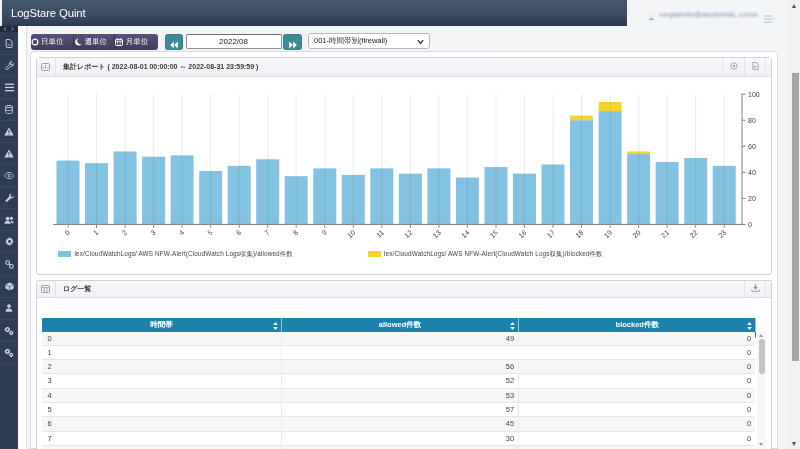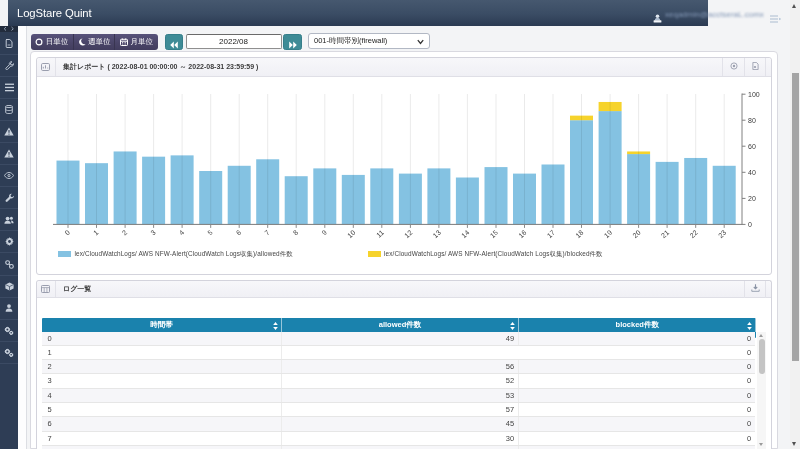--- a/index.html
+++ b/index.html
@@ -1,34 +1,34 @@
 <!DOCTYPE html>
 <html><head><meta charset="utf-8"><style>
 *{margin:0;padding:0;box-sizing:border-box}
 html,body{width:800px;height:449px;overflow:hidden;font-family:"Liberation Sans",sans-serif;background:#f3f4f6}
 .abs{position:absolute}
 .sitem{position:absolute;left:0;width:18px;height:22.1px;border-bottom:1px solid #3b4a63;display:flex;align-items:center;justify-content:center}
 .btngrp{display:flex;height:16.5px;border-radius:3px;overflow:hidden;background:linear-gradient(180deg,#57527a 0%,#4a4568 55%,#423d5e 100%)}
-.pbtn{display:flex;align-items:center;justify-content:center;gap:2.5px;width:42.4px;color:#fff;font-size:7.5px}
+.pbtn{display:flex;align-items:center;justify-content:flex-start;gap:2.5px;width:42.4px;color:#fff;font-size:7.5px}
 .tealbtn{height:15.8px;background:#3e8b96;border:1px solid #357e8a;border-radius:2.5px;color:#fff;text-align:center}
 .panel{background:#fff;border:1px solid #d3d3dc;border-radius:3px}
 .phead{position:relative;background:linear-gradient(180deg,#f7f7fa,#f0f0f5);border-bottom:1px solid #dfdfe6;border-radius:3px 3px 0 0}
 .picon{position:absolute;left:0;top:0;height:100%;border-right:1px solid #e2e2e9;display:flex;align-items:center;justify-content:center}
 .ptitle{position:absolute;left:26px;top:50%;transform:translateY(-50%);font-size:7px;font-weight:bold;color:#3b3b3b}
 .pright{position:absolute;top:0;height:100%;border-left:1px solid #e2e2e9;display:flex;align-items:center;justify-content:center;padding-bottom:2px}
 .lgt{font-size:6.4px;color:#454545;letter-spacing:0.12px}
 .th{position:absolute;top:0;height:14px;color:#fff;font-size:7.5px;font-weight:bold;text-align:center;line-height:14px;border-right:1px solid rgba(255,255,255,.55)}
 .sic{position:absolute;right:3px;top:3px}
 .trow{position:relative;height:14.3px;border-bottom:1px solid #e6e6e6;font-size:7.5px;color:#444}
 .trow div{position:absolute;top:0;height:100%;line-height:13.5px}
 .c1{left:0;width:239.4px;padding-left:5px;border-right:1px solid #ececec}
 .c2{left:239.4px;width:237.4px;text-align:right;padding-right:4px;border-right:1px solid #ececec}
 .c3{left:476.8px;width:236px;text-align:right;padding-right:4px}
 </style></head><body>
-<div class="abs" style="left:8px;top:0;width:700px;height:26px;background:linear-gradient(180deg,#46586f 0%,#3a4c64 55%,#2b3a52 100%)">
+<div class="abs" style="left:2px;top:0;width:625px;height:26px;background:linear-gradient(180deg,#46586f 0%,#3a4c64 55%,#2b3a52 100%)">
 <div class="abs" style="left:9px;top:6.5px;font-size:11.3px;letter-spacing:-0.1px;color:#fff">LogStare Quint</div>
 <div class="abs" style="left:645px;top:9px"><svg width="9" height="9" viewBox="0 0 9 9">
         <circle cx="4.5" cy="2.2" r="1.8" fill="#dfe6ee"></circle>
         <path d="M1.8 6.5c0-1.7 1.2-2.7 2.7-2.7s2.7 1 2.7 2.7z" fill="#aebdd0"></path>
         <rect x=".6" y="6.2" width="7.8" height="2.3" rx=".5" fill="#f2f5f9"></rect>
       </svg></div>
 <div class="abs" style="left:657px;top:10px;width:100px;height:9px;color:#8397b5;font-size:8px;line-height:9px;filter:blur(1.2px)">xeqadmin@acctseraL.com​x</div>
 <div class="abs" style="left:762px;top:9px"><svg width="11" height="8" viewBox="0 0 11 8">
         <path d="M0 1h8M0 4h8M0 7h8" stroke="#c3cedd" stroke-width="1.6"></path>
         <path d="M9.3 2.8 11 4 9.3 5.2z" fill="#9fb4cd"></path>

